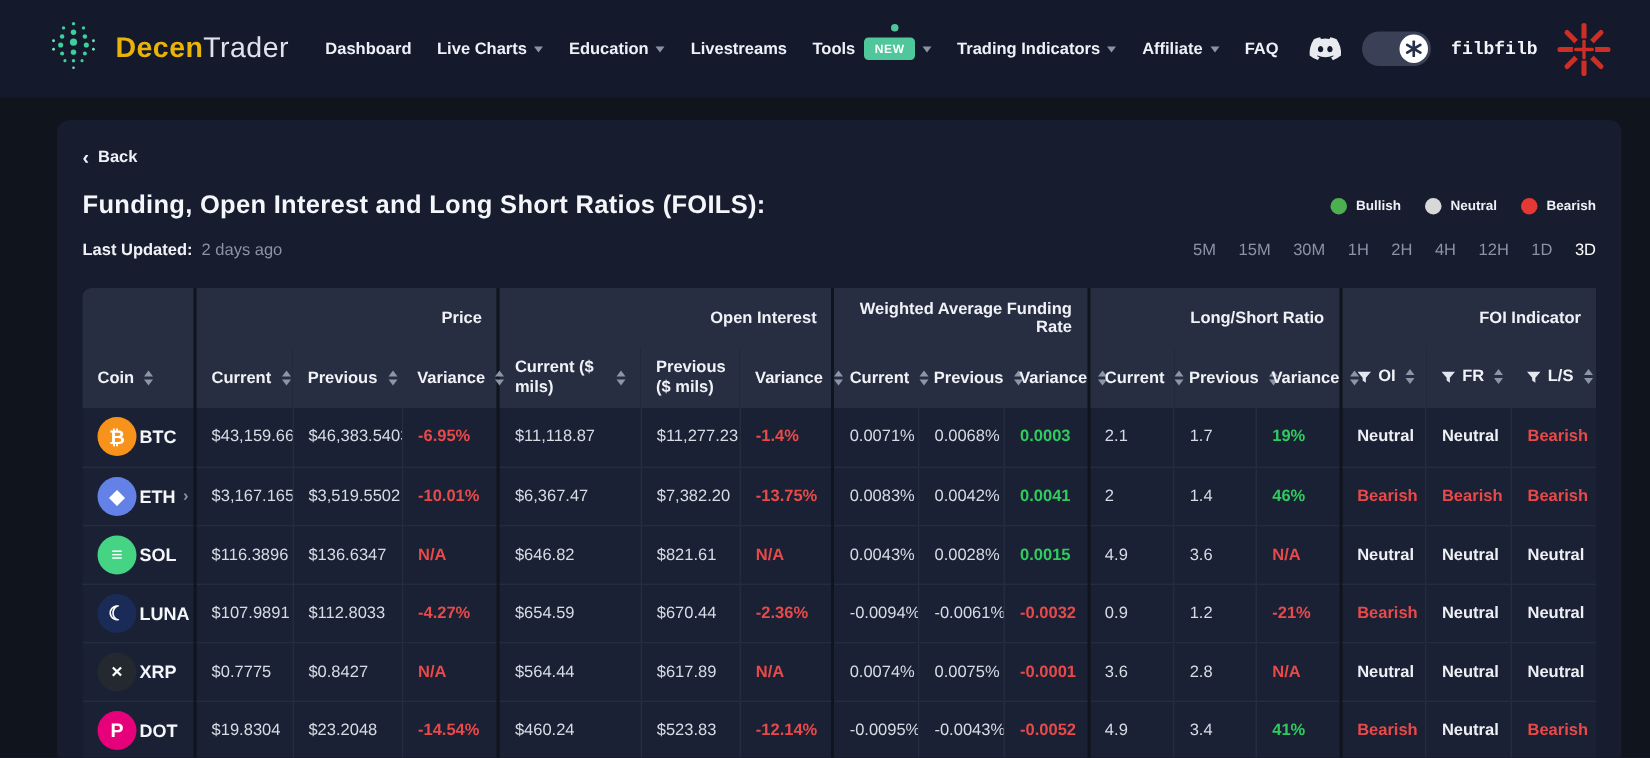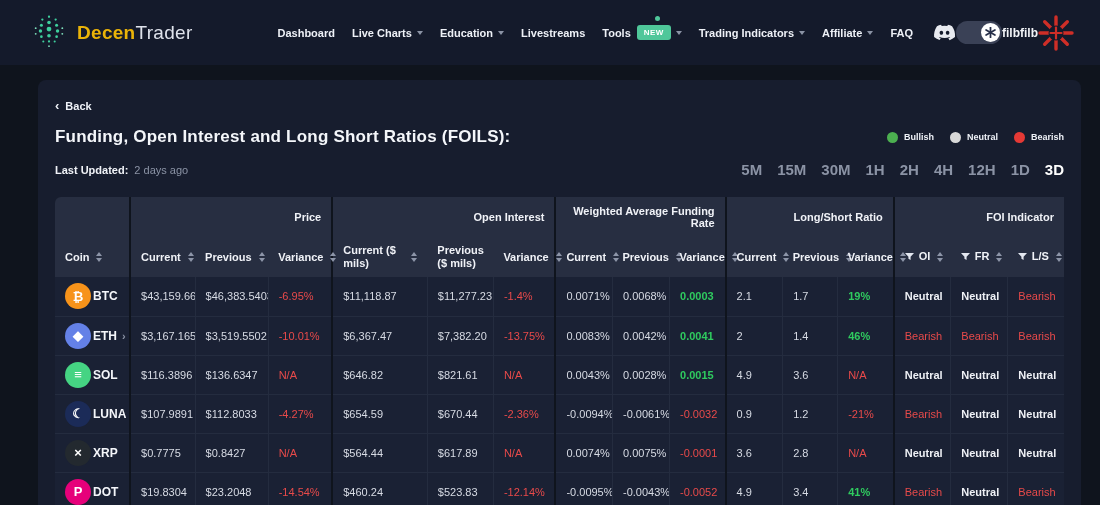--- a/index.html
+++ b/index.html
@@ -36,21 +36,21 @@
   .badge{
     margin-left:6px; background:#4fc79a; color:#fff;
     font-size:8px; font-weight:700; letter-spacing:.4px;
     padding:3px 7px; border-radius:3px;
   }
   .notify-dot{
     position:absolute; top:-9px; right:22px;
     width:5px; height:5px; border-radius:50%; background:#4fc79a;
   }
 
-  .nav-right{ display:flex; align-items:center; gap:0; margin-left:20px; }
+  .nav-right{ display:flex; align-items:center; gap:13px; margin-left:20px;font-family:Liberation Mono, monospace; }
   .discord{ display:flex; cursor:pointer; }
   .toggle{
     width:46px; height:23px; border-radius:12px; background:#3a4156;
     position:relative; cursor:pointer;
   }
   .knob{
     position:absolute; top:2px; right:2px; width:19px; height:19px;
     border-radius:50%; background:#fff;
     display:flex; align-items:center; justify-content:center;
   }
@@ -75,21 +75,21 @@
   .legend{ margin-left:auto; display:flex; align-items:center; gap:16px; }
   .legend-item{ display:flex; align-items:center; gap:6px; }
   .legend-dot{ width:11px; height:11px; border-radius:50%; }
   .legend-label{ font-size:9px; font-weight:700; color:#eef1f7; }
 
   .meta-row{ display:flex; align-items:center; margin-top:14px; }
   .last-updated-label{ font-size:11px; font-weight:800; color:#f0f2f7; }
   .last-updated-value{ font-size:11px; color:#8b93a5; margin-left:6px; }
   .timeframes{ margin-left:auto; display:flex; align-items:center; gap:15px; }
   .tf{
-    font-size:15px; font-weight:700; color:#8b93a5;
+    font-size:11px; font-weight:400; color:#8b93a5;
     background:none; border:none; cursor:pointer;
     font-family:"Liberation Sans", sans-serif;
   }
   .tf.active{ color:#ffffff; }
 
   
   table{ border-collapse:collapse; table-layout:fixed; width:1009px; margin-top:19px; }
   thead th{
     background:#272e41; color:#f0f2f7; font-size:11px; font-weight:700;
     text-align:left; padding:0 10px; cursor:pointer;
@@ -106,21 +106,21 @@
   .sort .down{ border-top:4px solid #8d95a8; }
 
   tbody td{
     background:#1a2134; height:39px; padding:0 10px;
     font-size:11px; color:#d7dbe4;
     border-bottom:1px solid #242c3f; border-left:1px solid #242c3f;
     white-space:nowrap; overflow:hidden;
   }
   tbody td:first-child{ border-left:none; }
 
-  .t-red{ color:#e84a4a; font-weight:400; }
+  .t-red{ color:#e84a4a; font-weight:700; }
   .t-green{ color:#2fcb5f; font-weight:700; }
   .t-wb{ color:#eef0f5; font-weight:700; }
 
   .coin-cell{ cursor:pointer; }
   .coin-wrap{ display:flex; align-items:center; }
   .coin-icon{
     width:26px; height:26px; border-radius:50%; flex:0 0 26px;
     display:flex; align-items:center; justify-content:center;
     color:#fff; font-size:13px; font-weight:700;
   }

